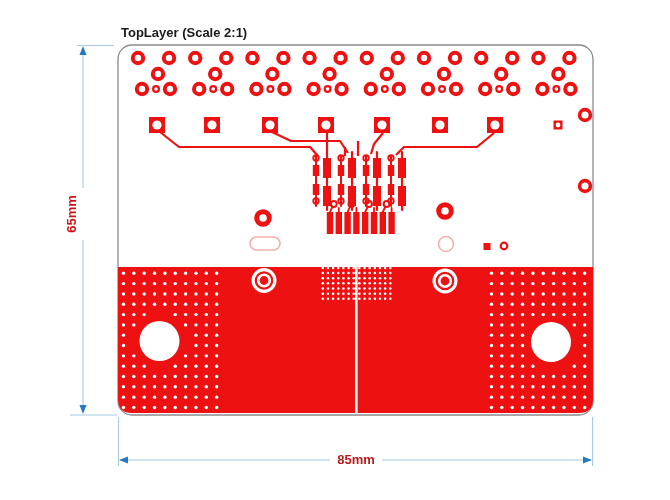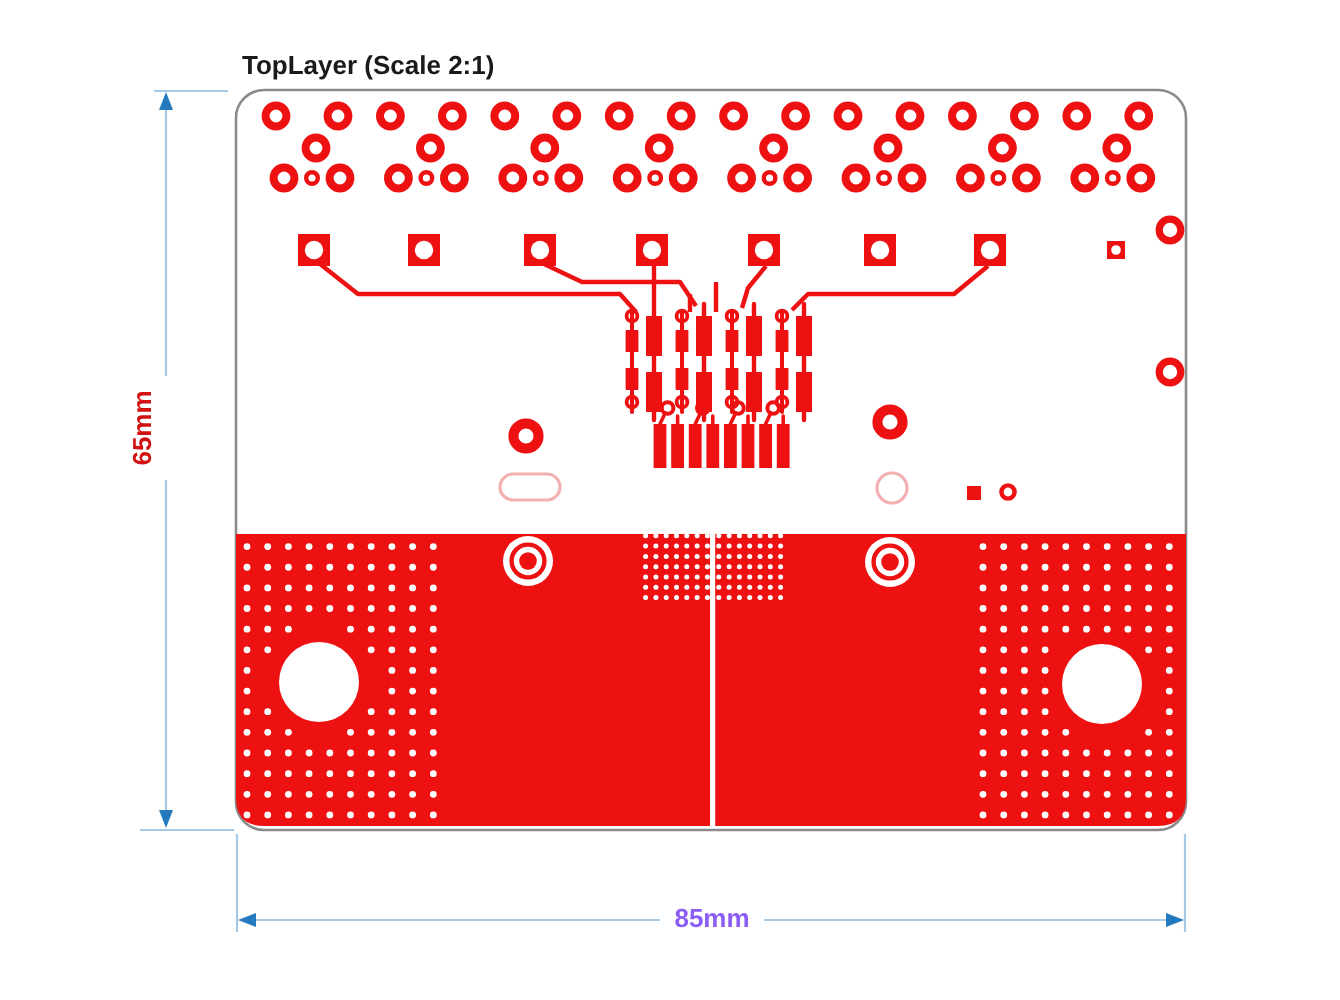--- a/index.html
+++ b/index.html
@@ -520,15 +520,15 @@
         <line x1="382" y1="460" x2="591" y2="460" stroke="#a6c9e5" stroke-width="1.1"></line>
         <polygon points="119,460 128,456.5 128,463.5" fill="#2579be"></polygon>
         <polygon points="592,460 583,456.5 583,463.5" fill="#2579be"></polygon>
         <line x1="118.5" y1="417" x2="118.5" y2="466" stroke="#a6c9e5" stroke-width="1.1"></line>
         <line x1="592.5" y1="417" x2="592.5" y2="466" stroke="#a6c9e5" stroke-width="1.1"></line>
       </g>
     </svg>
 
   <div class="layer-title" style="color: rgb(26, 26, 26);">TopLayer (Scale 2:1)</div>
   <div class="dim-label vert" style="color: rgb(208, 18, 18);">65mm</div>
-  <div class="dim-label horz" style="color: #8b5cf6;">85mm</div>
+  <div class="dim-label horz" style="color: #b91c1c;">85mm</div>
 
 </div>
 
 </body></html>

